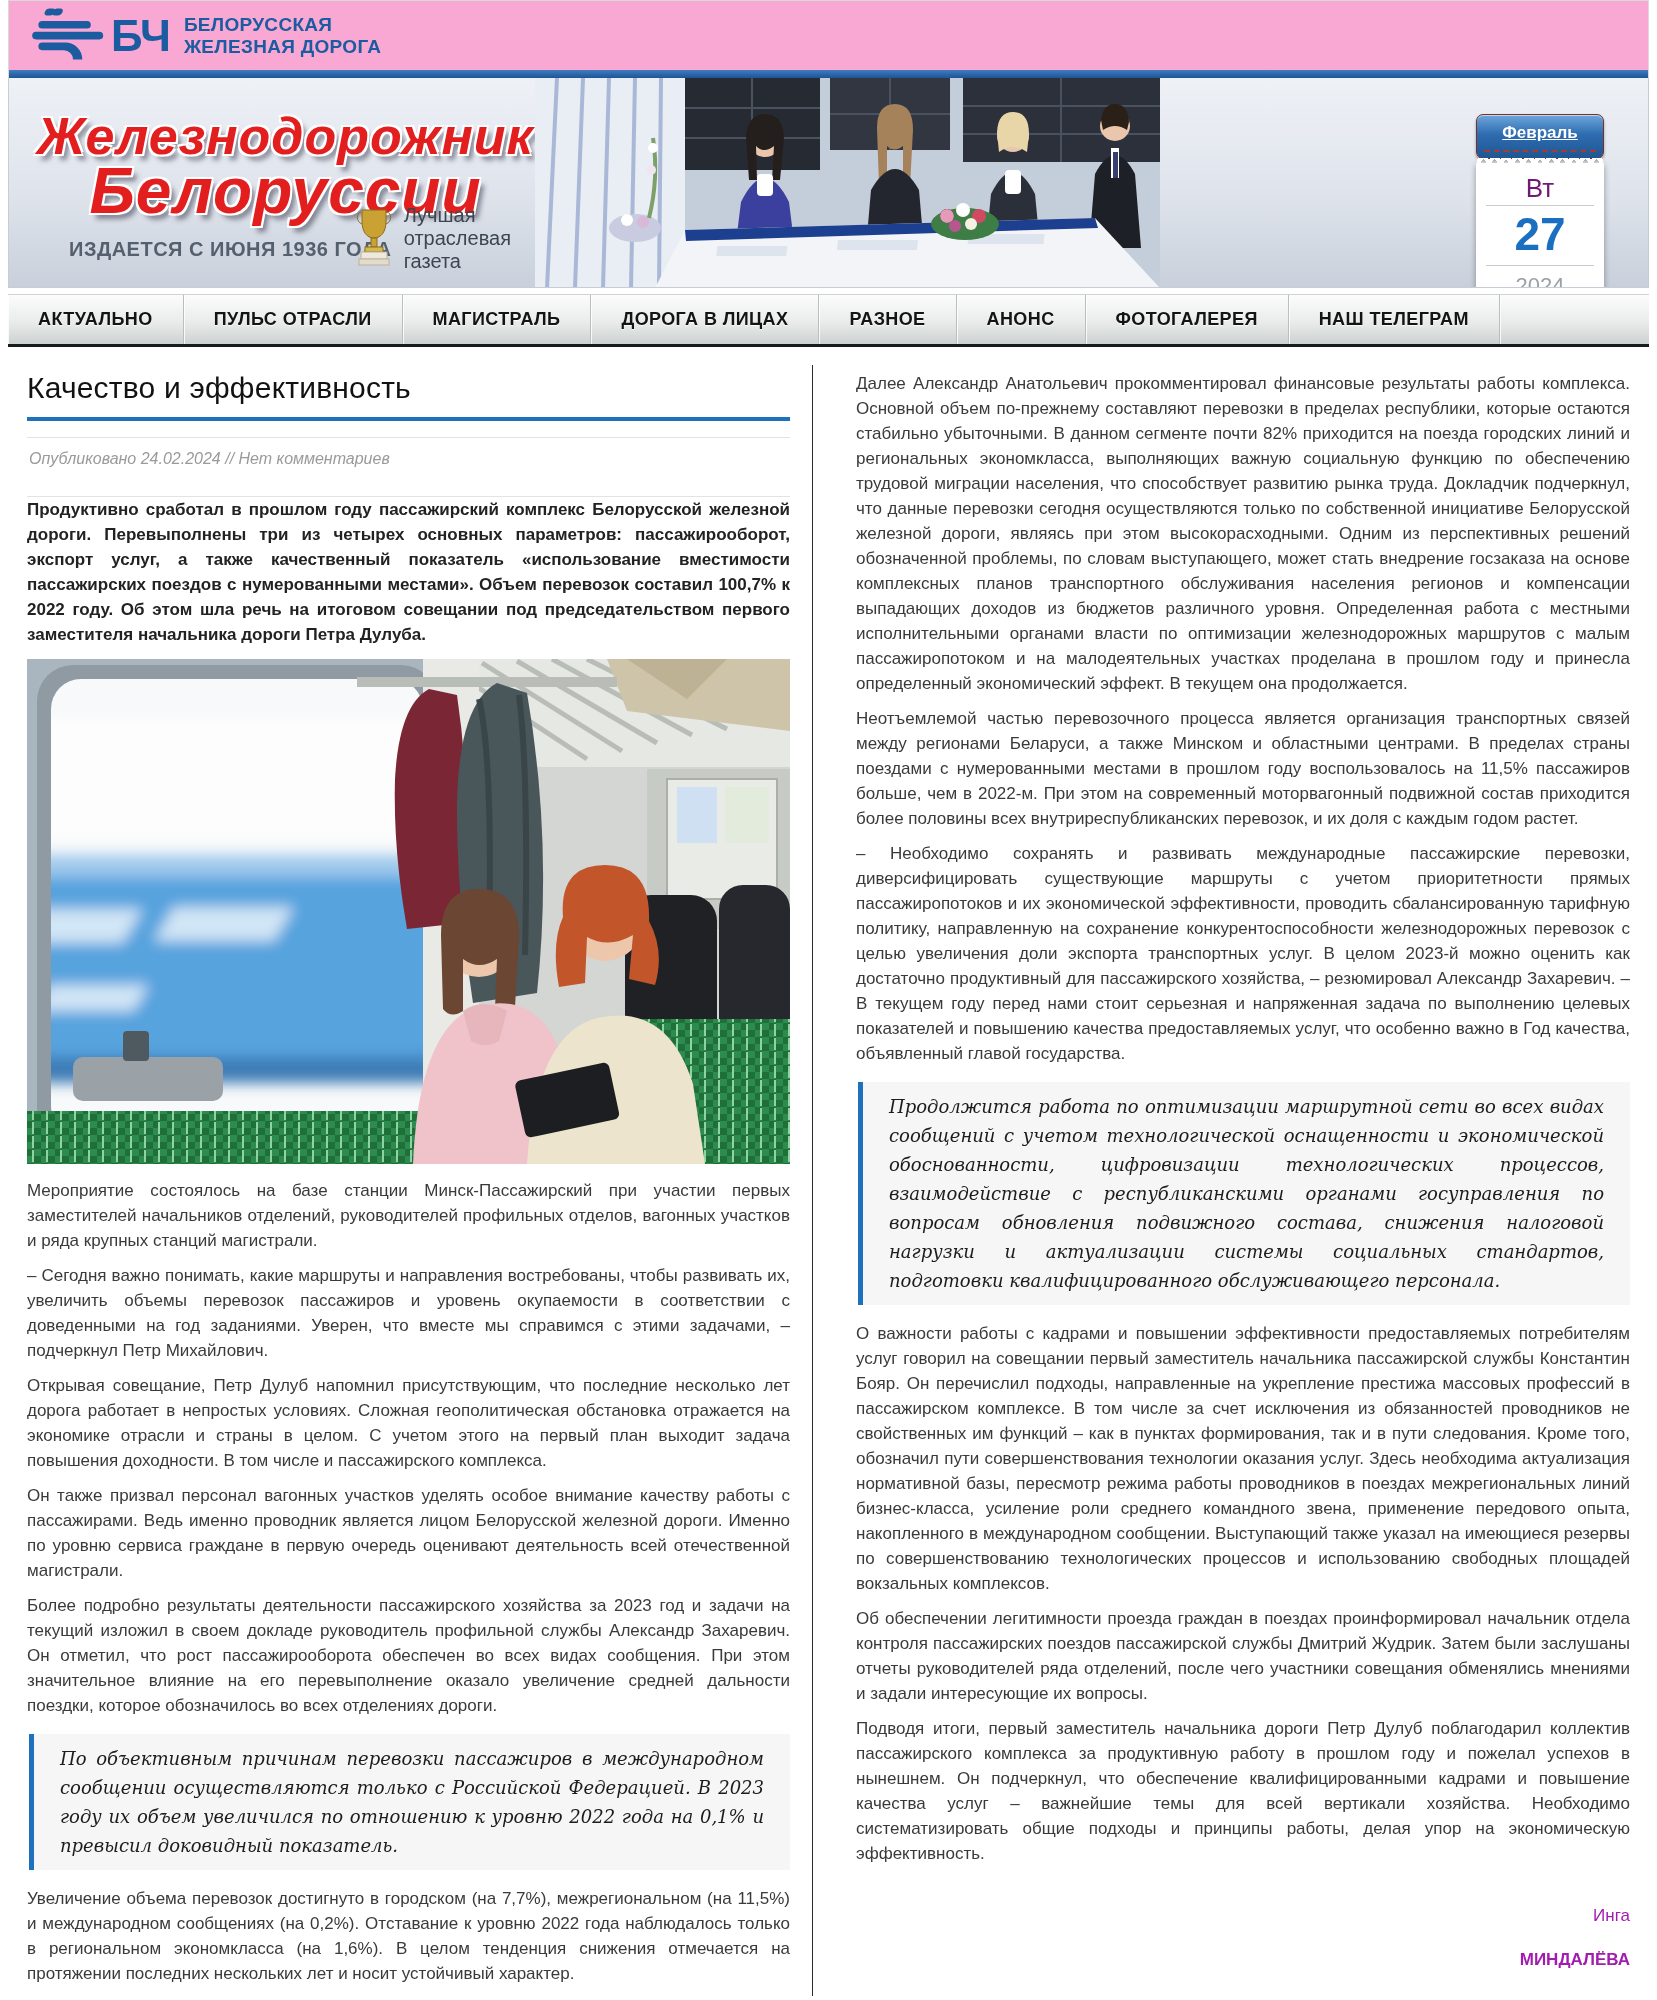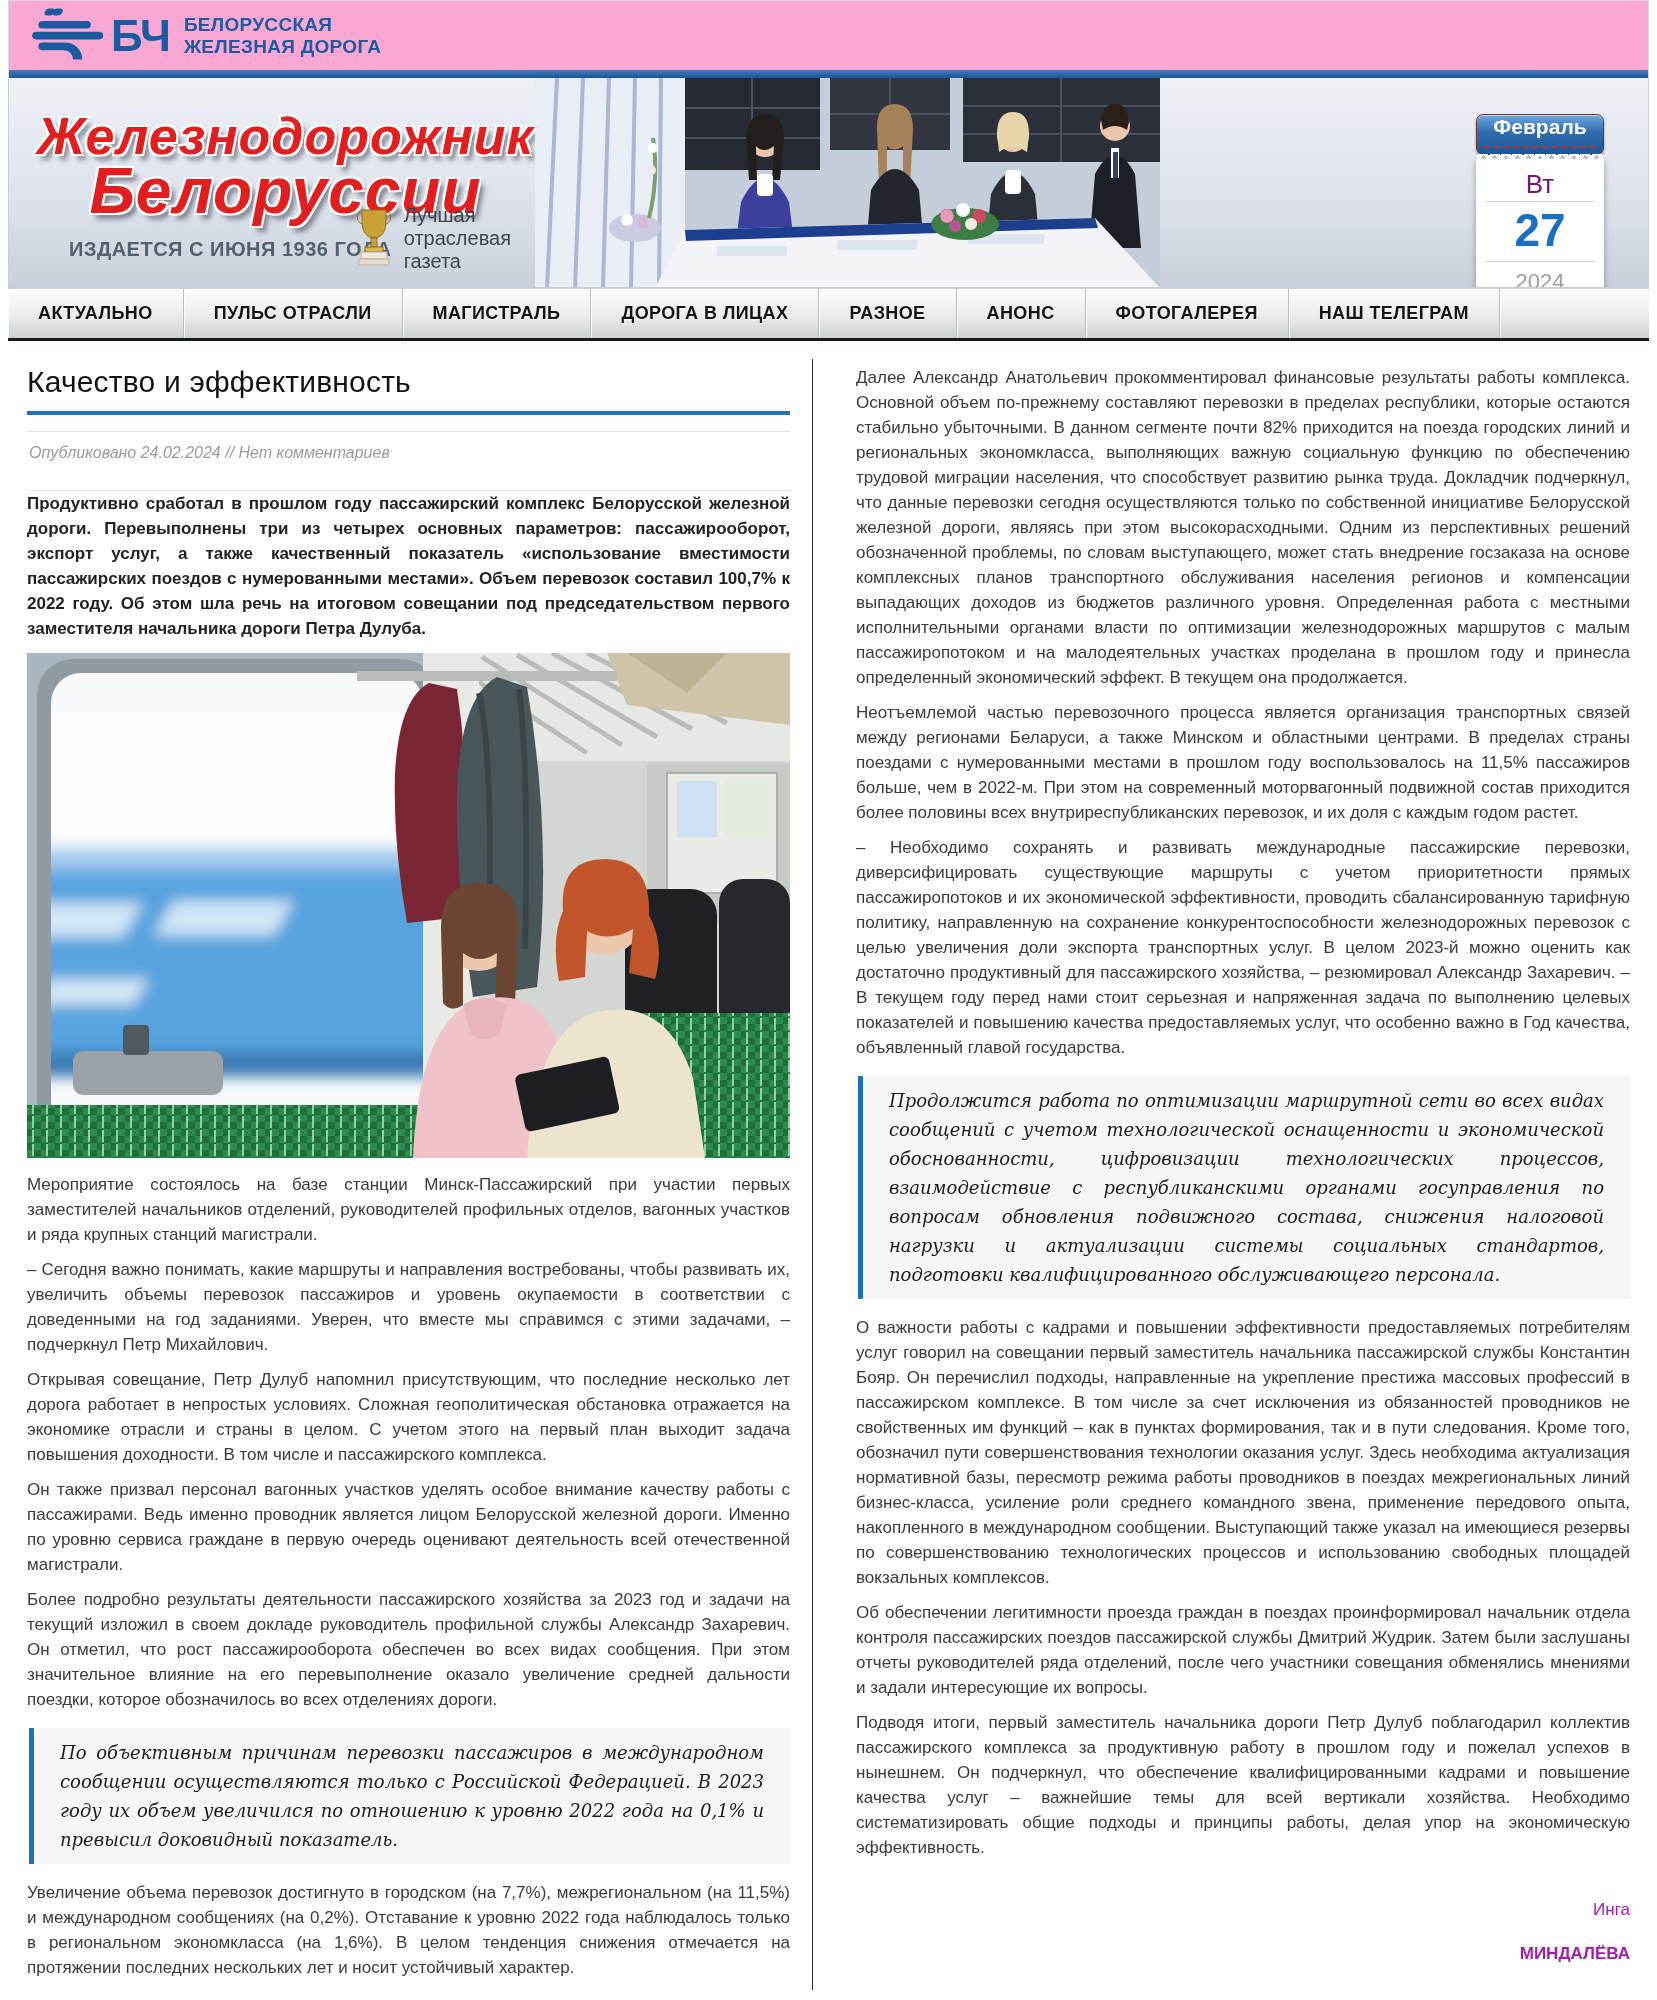--- a/index.html
+++ b/index.html
@@ -25,33 +25,33 @@
     text-shadow:-2px -2px 0 #fff, 2px -2px 0 #fff, -2px 2px 0 #fff, 2px 2px 0 #fff, 5px 6px 5px rgba(40,40,60,.5); }
   .paper-title .t1 { font-size:52px; }
   .paper-title .t2 { font-size:64px;text-align:center; }
   .founded { position:absolute; left:60px; bottom:26px; font-weight:700; font-size:20px; color:#55606e; letter-spacing:.5px; }
   .award { position:absolute; right:18px; bottom:14px; display:flex; align-items:center; gap:10px; }
   .award-text { font-size:20px; color:#3c4650; line-height:1.15; }
   .banner-photo { flex:none; width:625px; height:210px; clip-path:ellipse(53% 160% at 50% 50%); margin-left:6px; }
   .banner-photo svg { display:block; width:100%; height:100%; }
   .banner-right { flex:1; position:relative; }
   .calendar { position:absolute; right:44px; top:36px; width:128px; }
-  .cal-month { display:block; text-align:center; color:#fff; font-weight:700; font-size:21px; padding:0 0 15px; cursor:pointer;
+  .cal-month { display:block; text-align:center; color:#fff; font-weight:700; font-size:17px; padding:8px 0 15px; cursor:pointer;
     background:linear-gradient(#6ea7dd,#2e6cb0 45%,#1f5693); border:1px solid #7a3026; border-radius:7px;
-    box-shadow:inset 0 1px 0 rgba(255,255,255,.55), 0 2px 3px rgba(0,0,0,.35); position:relative; }
+    box-shadow:inset 0 1px 0 rgba(255,255,255,.55), 0 2px 3px rgba(0,0,0,.35); position:relative;text-decoration:underline; }
   .cal-month::after { content:""; position:absolute; left:7px; right:7px; bottom:6px; border-top:2px dashed #a83a30; }
   .cal-sheet { background:#fff; margin-top:4px; border-radius:0 0 6px 6px; box-shadow:0 2px 6px rgba(0,0,0,.35); padding:10px 10px 9px; text-align:center; position:relative; }
   .cal-sheet::before { content:""; position:absolute; top:-5px; left:1px; right:1px; height:6px;
     background:repeating-linear-gradient(-45deg,#fff 0 4px, rgba(255,255,255,0) 4px 8px), repeating-linear-gradient(45deg,#fff 0 4px, rgba(255,255,255,0) 4px 8px); }
   .cal-weekday { font-size:26px; color:#701a75; padding-bottom:1px; border-bottom:1px solid #ccc; }
   .cal-day { font-size:46px; font-weight:700; color:#1a6fc0; padding:4px 0 7px; border-bottom:1px solid #ccc; line-height:1.05; }
   .cal-year { font-size:22px; color:#9aa0a6; padding-top:7px; }
 
   
-  .main-nav { margin:0 8px 0; display:flex; background:linear-gradient(#fcfcfc,#e9eceb 55%,#ccd2d1); border-top:1px solid #cfd4d3; border-bottom:3px solid #191c1c; height:53px; }
+  .main-nav { margin:6px 8px 0; display:flex; background:linear-gradient(#fcfcfc,#e9eceb 55%,#ccd2d1); border-top:1px solid #cfd4d3; border-bottom:3px solid #191c1c; height:53px; }
   .nav-item { display:flex; align-items:center; padding:0 30px; font-weight:700; font-size:18px; color:#141414; letter-spacing:.4px; cursor:pointer;
     border-right:1px solid #b9bfbe; box-shadow:inset 1px 0 0 #ffffffcc; text-shadow:0 1px 1px rgba(255,255,255,.85); white-space:nowrap; }
   .nav-fill { flex:1; box-shadow:inset 1px 0 0 #ffffffcc; }
 
   
   .content { display:flex; padding:18px 27px 40px; }
   .col-left { width:763px; flex:none; }
   .col-divider { width:1px; background:#2b2b2b; margin-left:22px; margin-right:43px; }
   .col-right { flex:1; padding-top:6px; }
 

